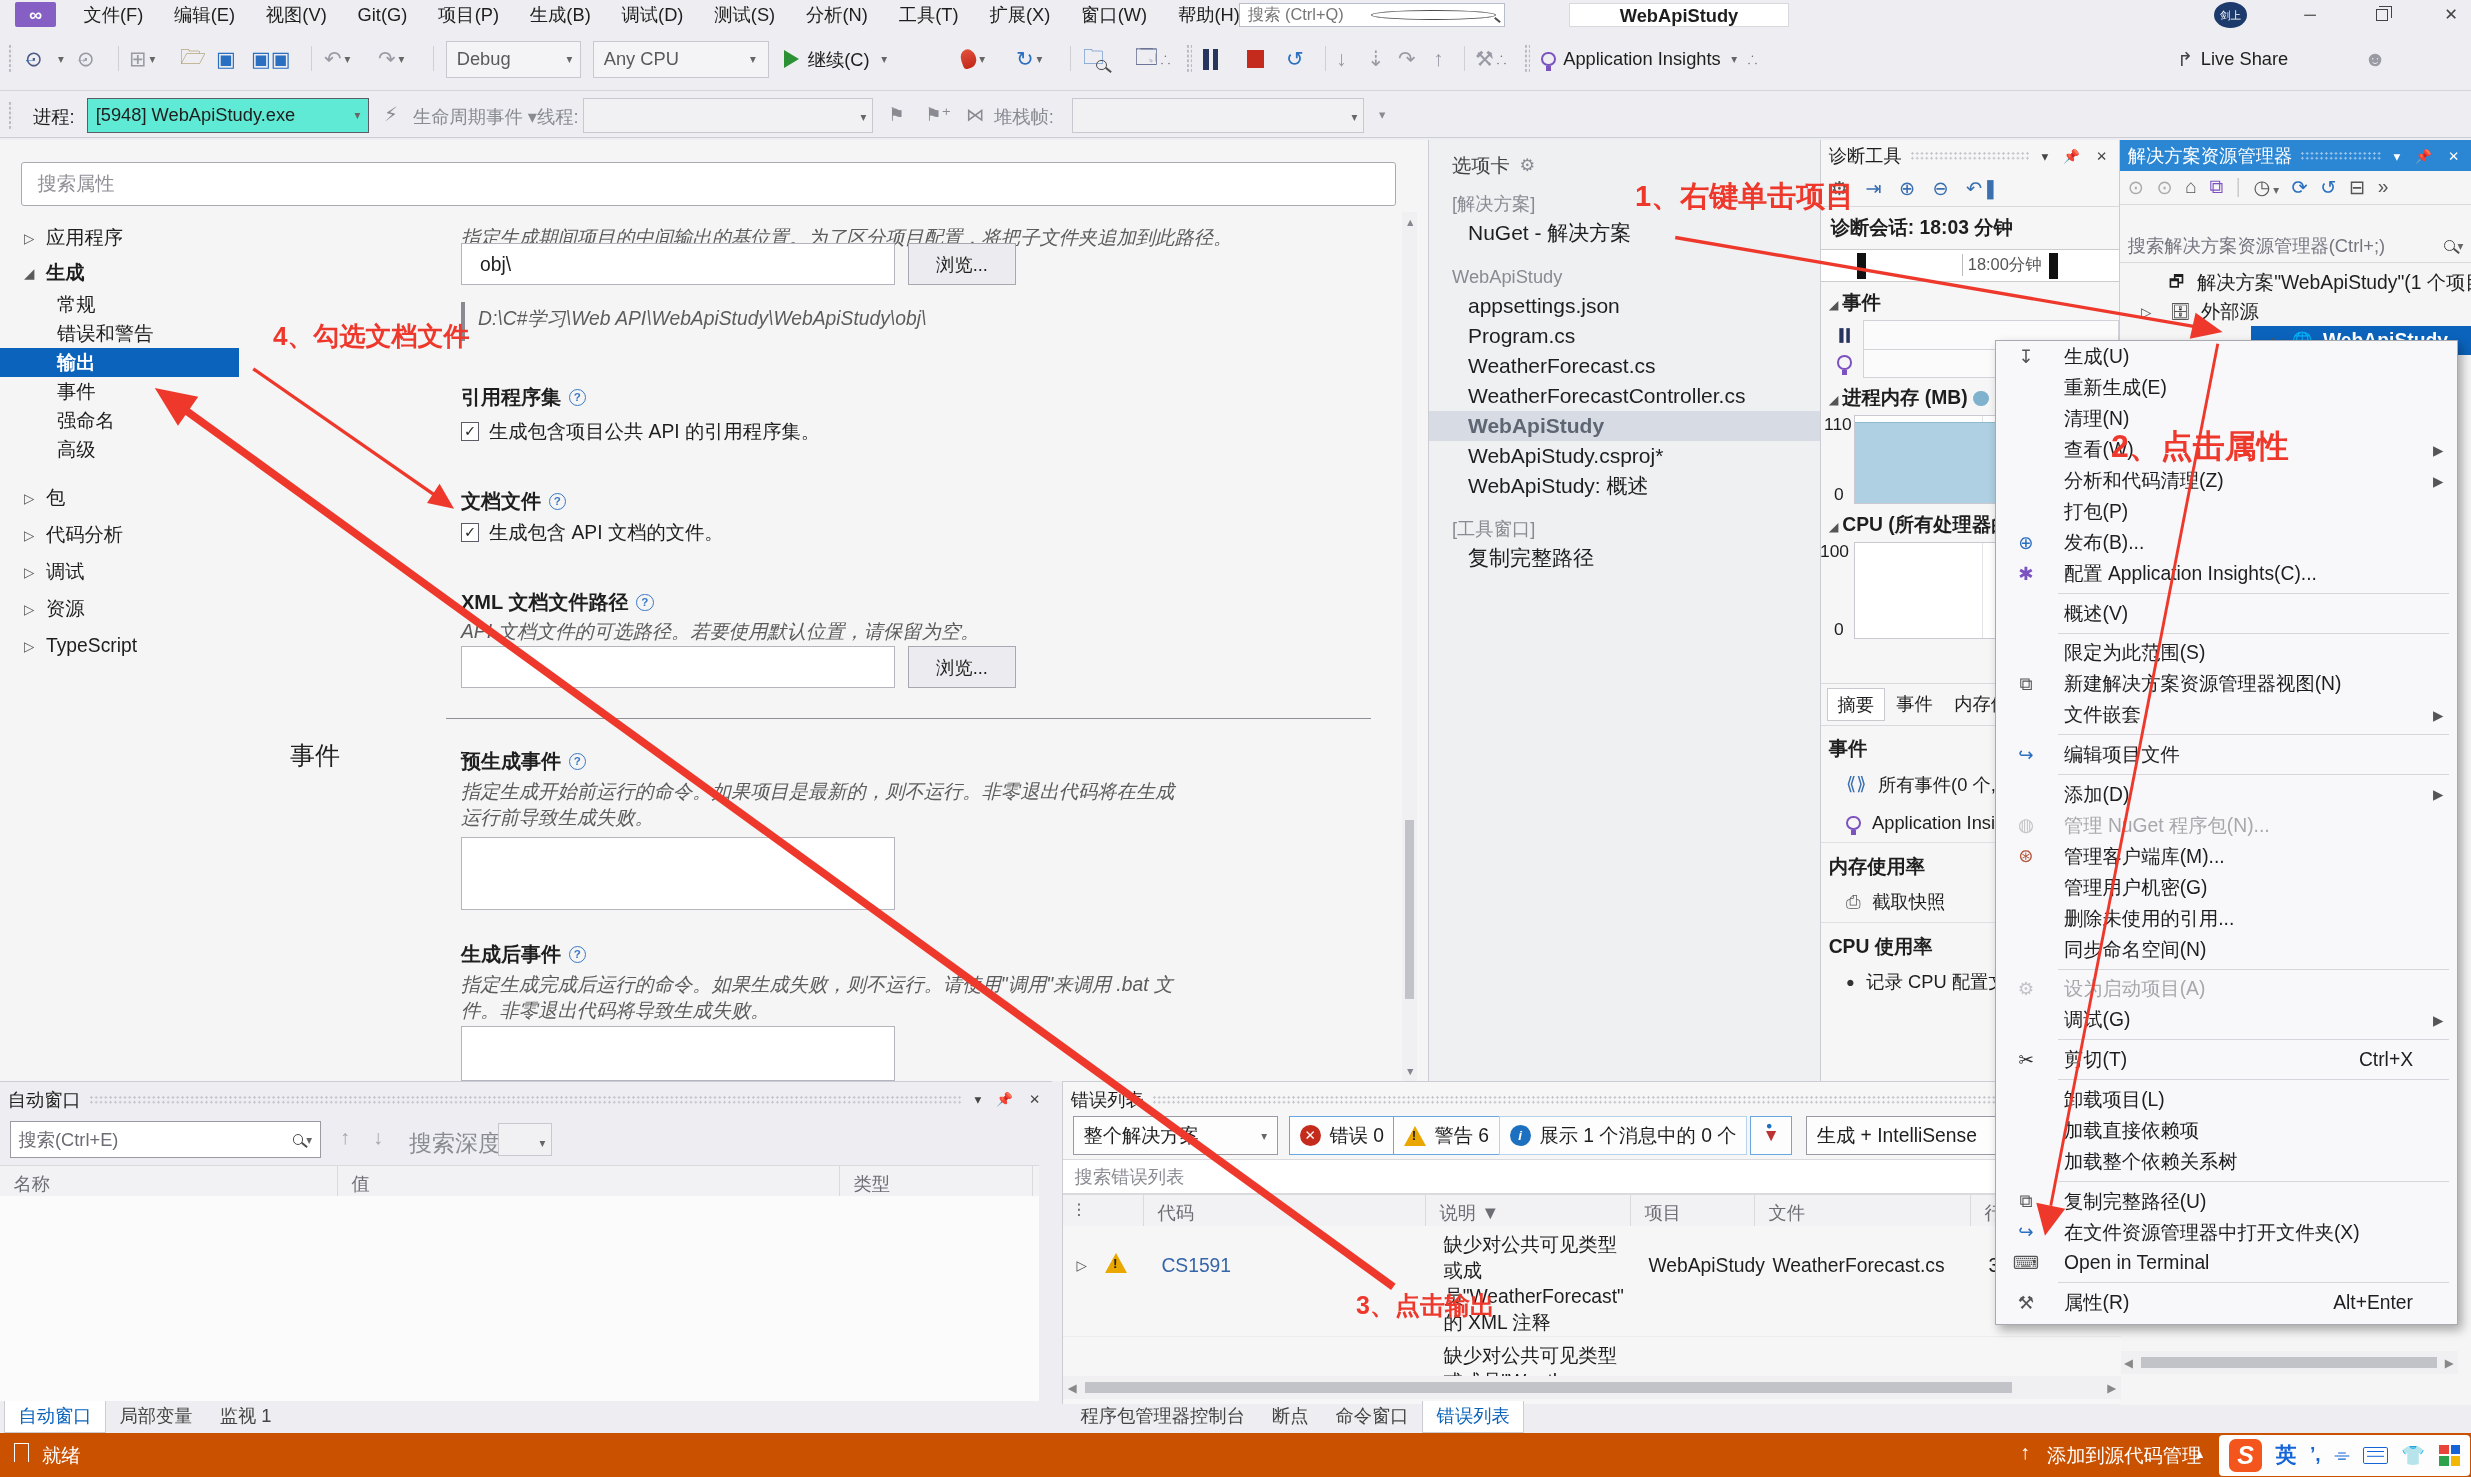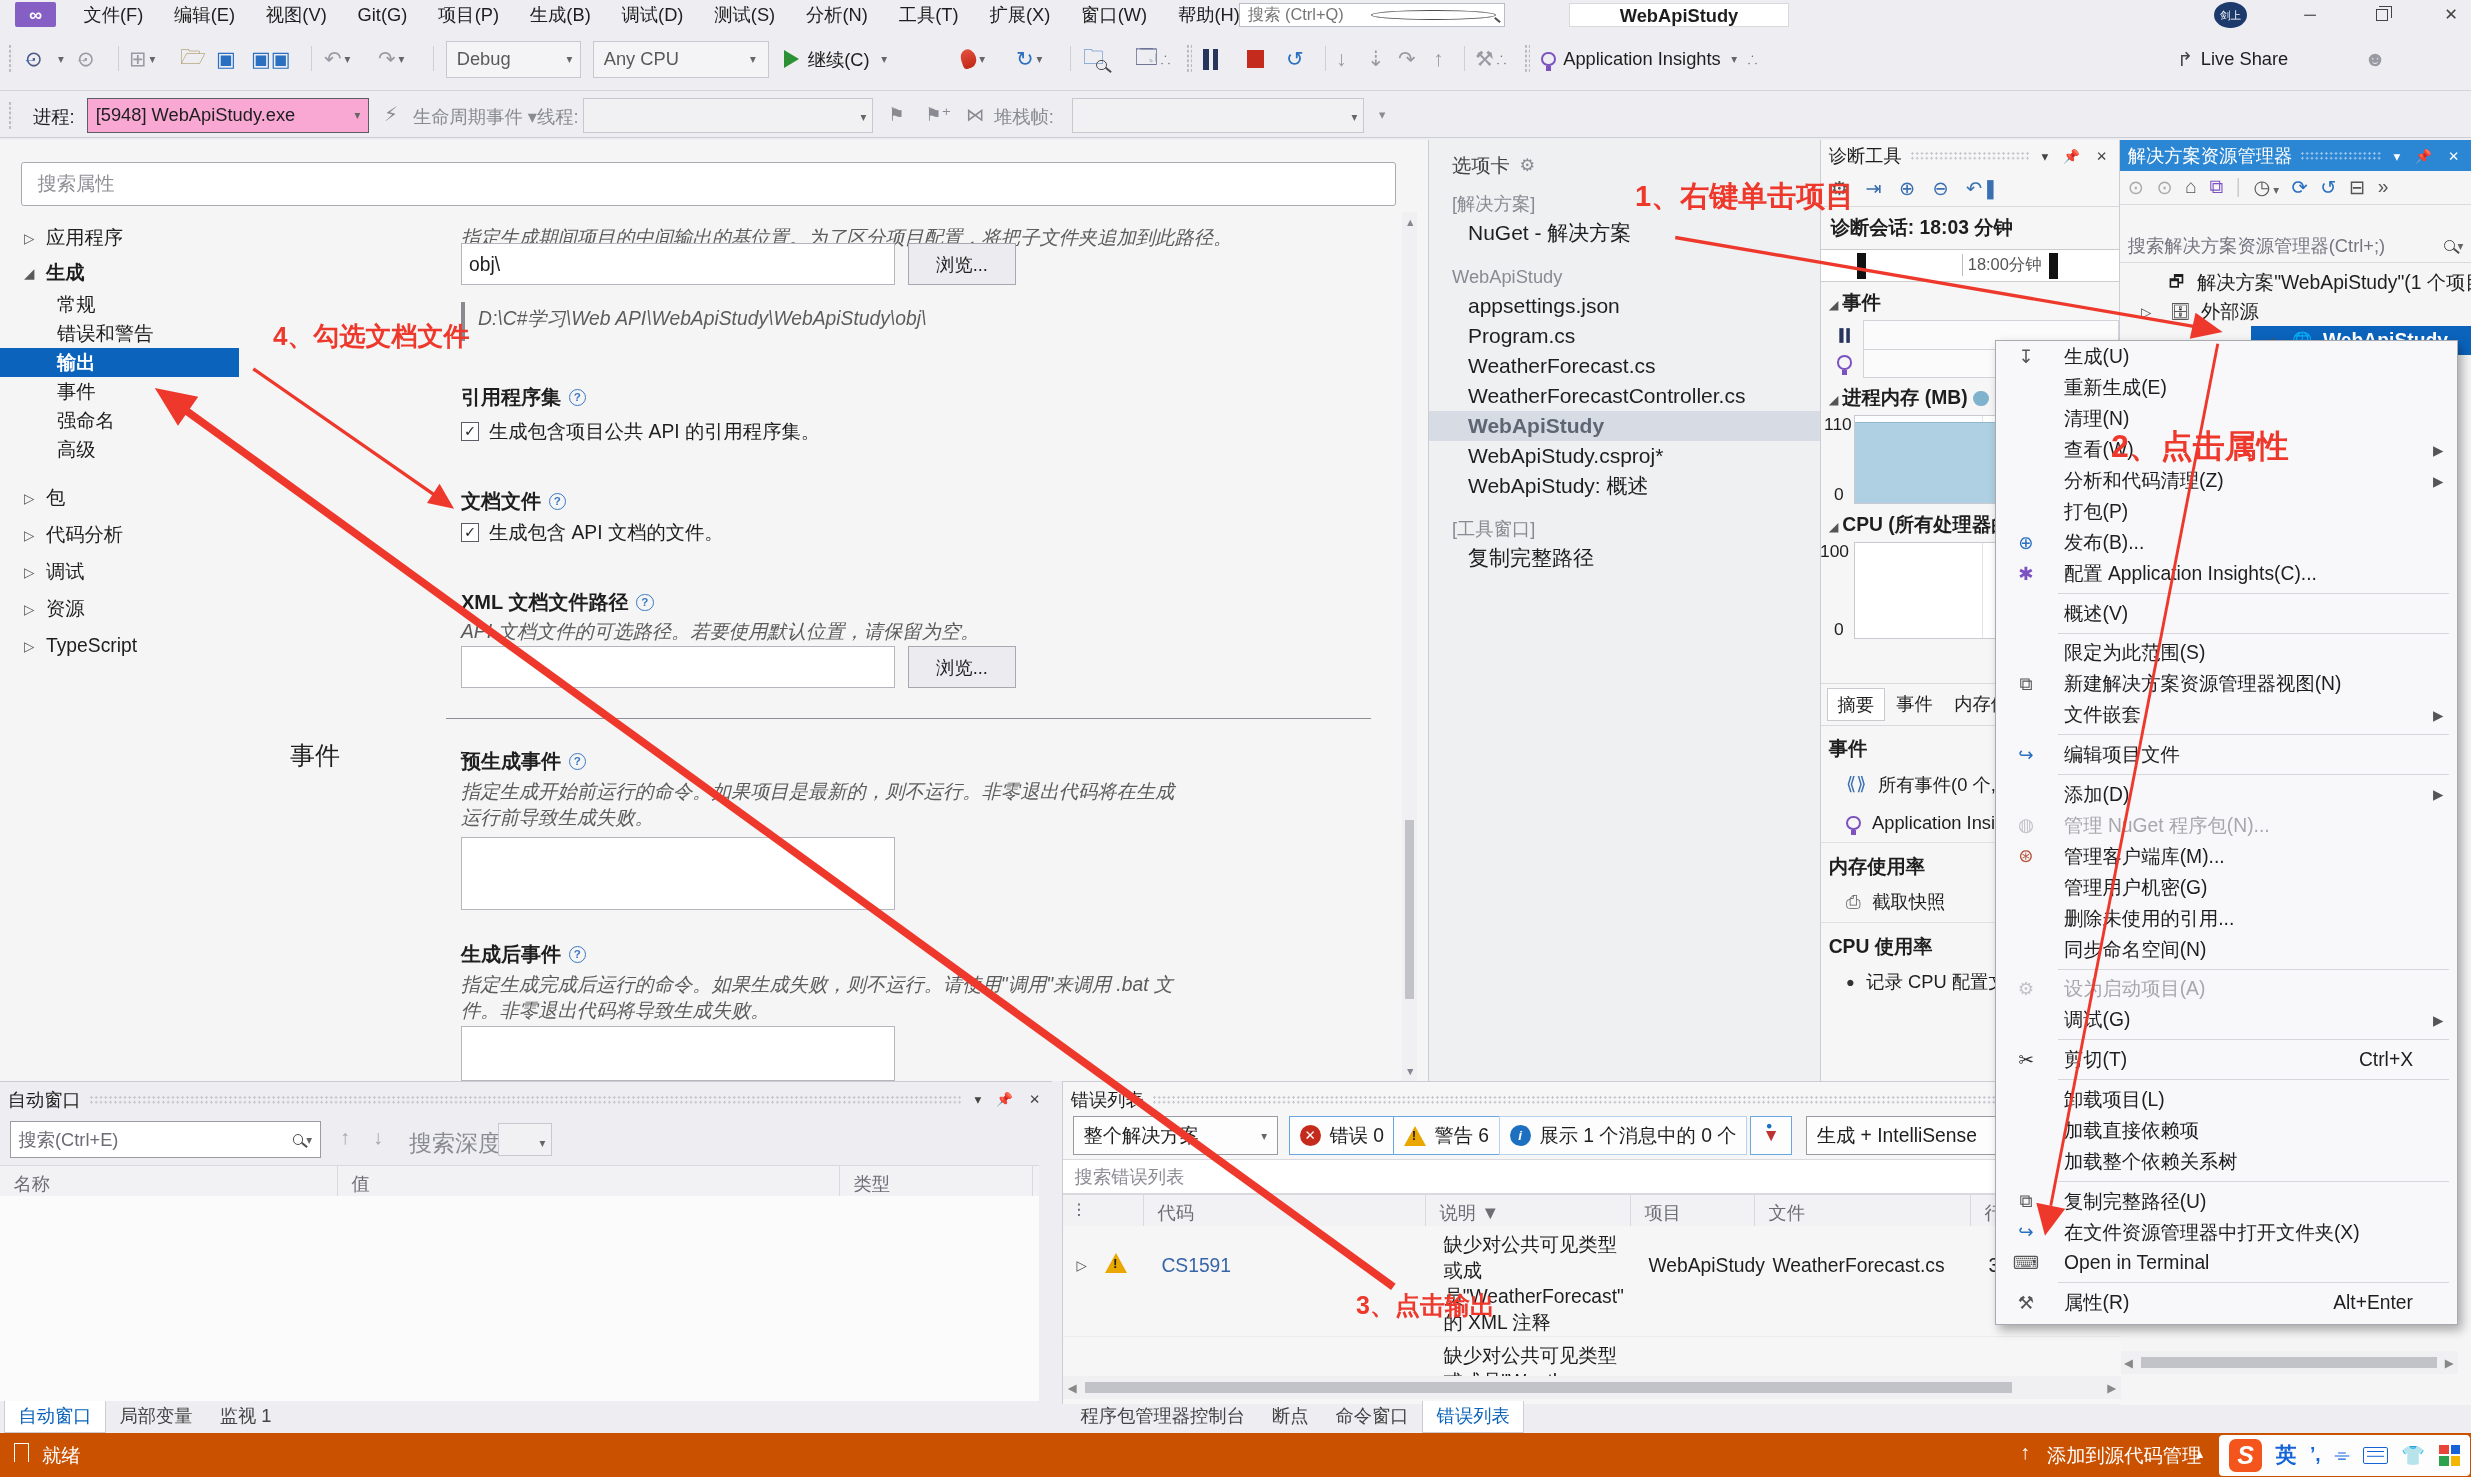--- a/index.html
+++ b/index.html
@@ -38,21 +38,21 @@
   .pausebars i { width:5.8px; height:21px; background:#27345e; }
   .stopsq { display:inline-block; width:17.4px; height:17.4px; background:#c42b1c; }
   .bulb { display:inline-block; width:14.5px; height:14.5px; border:2.4px solid #7b52c0; border-radius:50%; position:relative; }
   .bulb::after { content:""; position:absolute; left:2.9px; bottom:-6.8px; width:4.8px; height:4.8px; background:#7b52c0; }
   .tlabel { font-size:18.3px; color:#1e1e1e; }
 
   
   #debugbar { left:0; top:92px; width:2472px; height:46px; background:#eeeef2; border-bottom:1px solid #ccccd4; }
   .dlabel { position:absolute; top:11.6px; font-size:18.3px; color:#1e1e1e; }
   .dlabel.gray { color:#8a8a93; }
-  .procbox { position:absolute; left:87px; top:5.8px; width:282px; height:35px; background:#f9a8d4; border:1.9px solid #5c5c66; display:flex; align-items:center; padding:0 7.7px; font-size:18.3px; }
+  .procbox { position:absolute; left:87px; top:5.8px; width:282px; height:35px; background:#5eead4; border:1.9px solid #5c5c66; display:flex; align-items:center; padding:0 7.7px; font-size:18.3px; }
   .emptydd { position:absolute; top:5.8px; height:35px; background:#f1f1f4; border:1px solid #c8c8d0; }
   .emptydd .caret { position:absolute; right:5.8px; top:11.6px; }
 
   
   #props { left:0; top:140px; width:1429px; height:941px; background:#f5f5f6; border-right:1px solid #ccccd4; overflow:hidden; }
   #propsearch { position:absolute; left:21px; top:22px; width:1375px; height:44px; background:#fff; border:1px solid #a9a9b2; border-radius:2.9px; font-size:19.3px; color:#8f8f96; line-height:42px; padding:0 15.4px; }
   #propnav { position:absolute; left:0px; top:80px; width:251px; }
   .nav-row { position:relative; display:flex; align-items:center; font-size:19.3px; color:#1e1e1e; }
   .nav-row .arr { position:absolute; left:24px; font-size:13.5px; color:#5a5a5a; }
   .nav-row.lvl0 { height:35px; padding-left:46px; }
@@ -324,21 +324,21 @@
           <span class="arr">▷</span>
           <span>资源</span>
         </div>
         <div class="nav-row grp">
           <span class="arr">▷</span>
           <span>TypeScript</span>
         </div>
       </div>
 
     <div class="abs desc" style="left:461px;top:85px;width:966px;">指定生成期间项目的中间输出的基位置。为了区分项目配置，将把子文件夹追加到此路径。</div>
-    <div class="abs tinput" style="left:461px;top:103px;width:434px;height:42px;font-size:19.3px;line-height:41px;padding:0 7px;">obj\</div>
+    <div class="abs tinput" style="left:461px;top:103px;width:434px;height:42px;font-size:19.3px;line-height:41px;padding:0 18px;">obj\</div>
     <div class="abs browse" style="left:908px;top:103px;width:108px;height:42px;line-height:41px;">浏览...</div>
     <div class="abs" style="left:461px;top:162px;width:3.9px;height:39px;background:#8a8a93;"></div>
     <div class="abs desc" style="left:478px;top:166px;width:869px;">D:\C#学习\Web API\WebApiStudy\WebApiStudy\obj\</div>
 
     <div class="abs sec-h" style="left:461px;top:244px;">
         <span>引用程序集</span>
         <span class="help">?</span>
       </div>
     <div class="abs chkline" style="left:461px;top:278px;">
         <span class="chk">✓</span>

